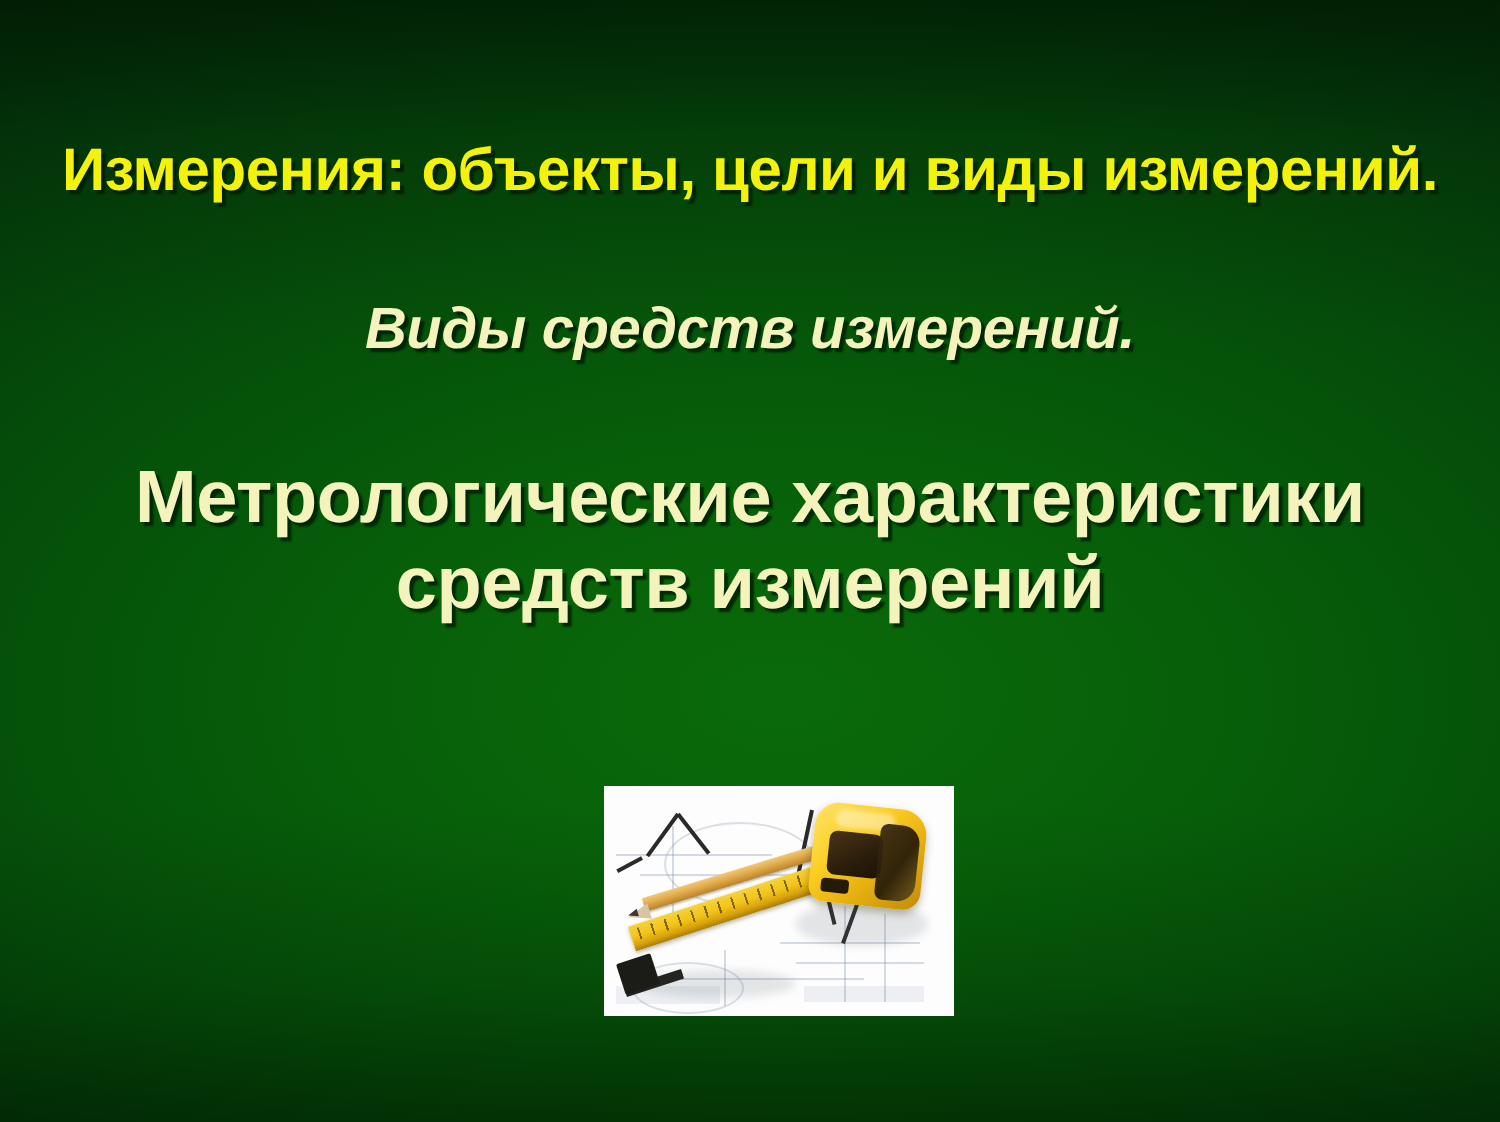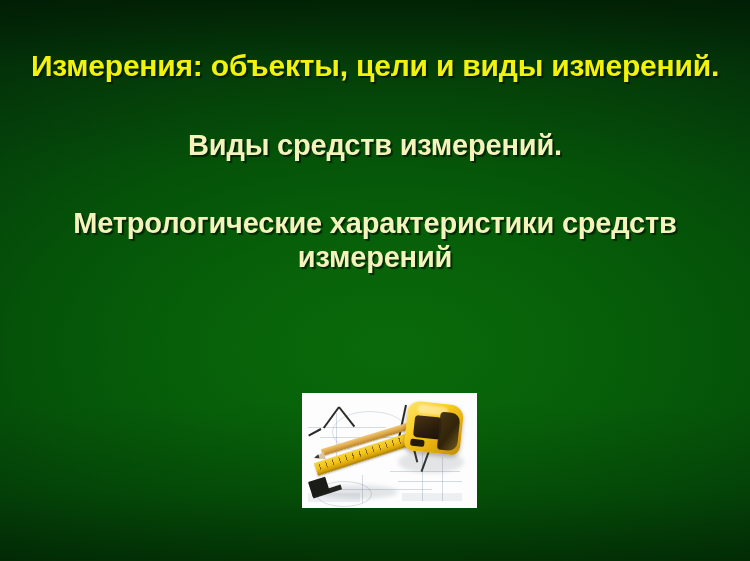--- a/index.html
+++ b/index.html
@@ -47,31 +47,33 @@
     font-weight: bold;
     line-height: 1.17;
     letter-spacing: -0.2px;
     text-shadow: 2px 2px 1px rgba(0,26,0,0.78);
   }
 
   .title-main {
     color: #f2f20d;
     font-size: 30px;
     padding-top: 48px;
+    margin-top: 20px;
   }
 
   .title-second {
     color: #f5f3bc;
     font-size: 29px;
     padding-top: 46px;
+    font-style: italic;
   }
 
   .title-third {
     color: #f5f3bc;
-    font-size: 29px;
+    font-size: 37px;
     padding-top: 44px;
   }
 
   .author {
     margin: 0;
     padding-top: 3px;
     color: #f3f2bd;
     font-size: 20px;
     font-weight: bold;
     line-height: 1.22;

